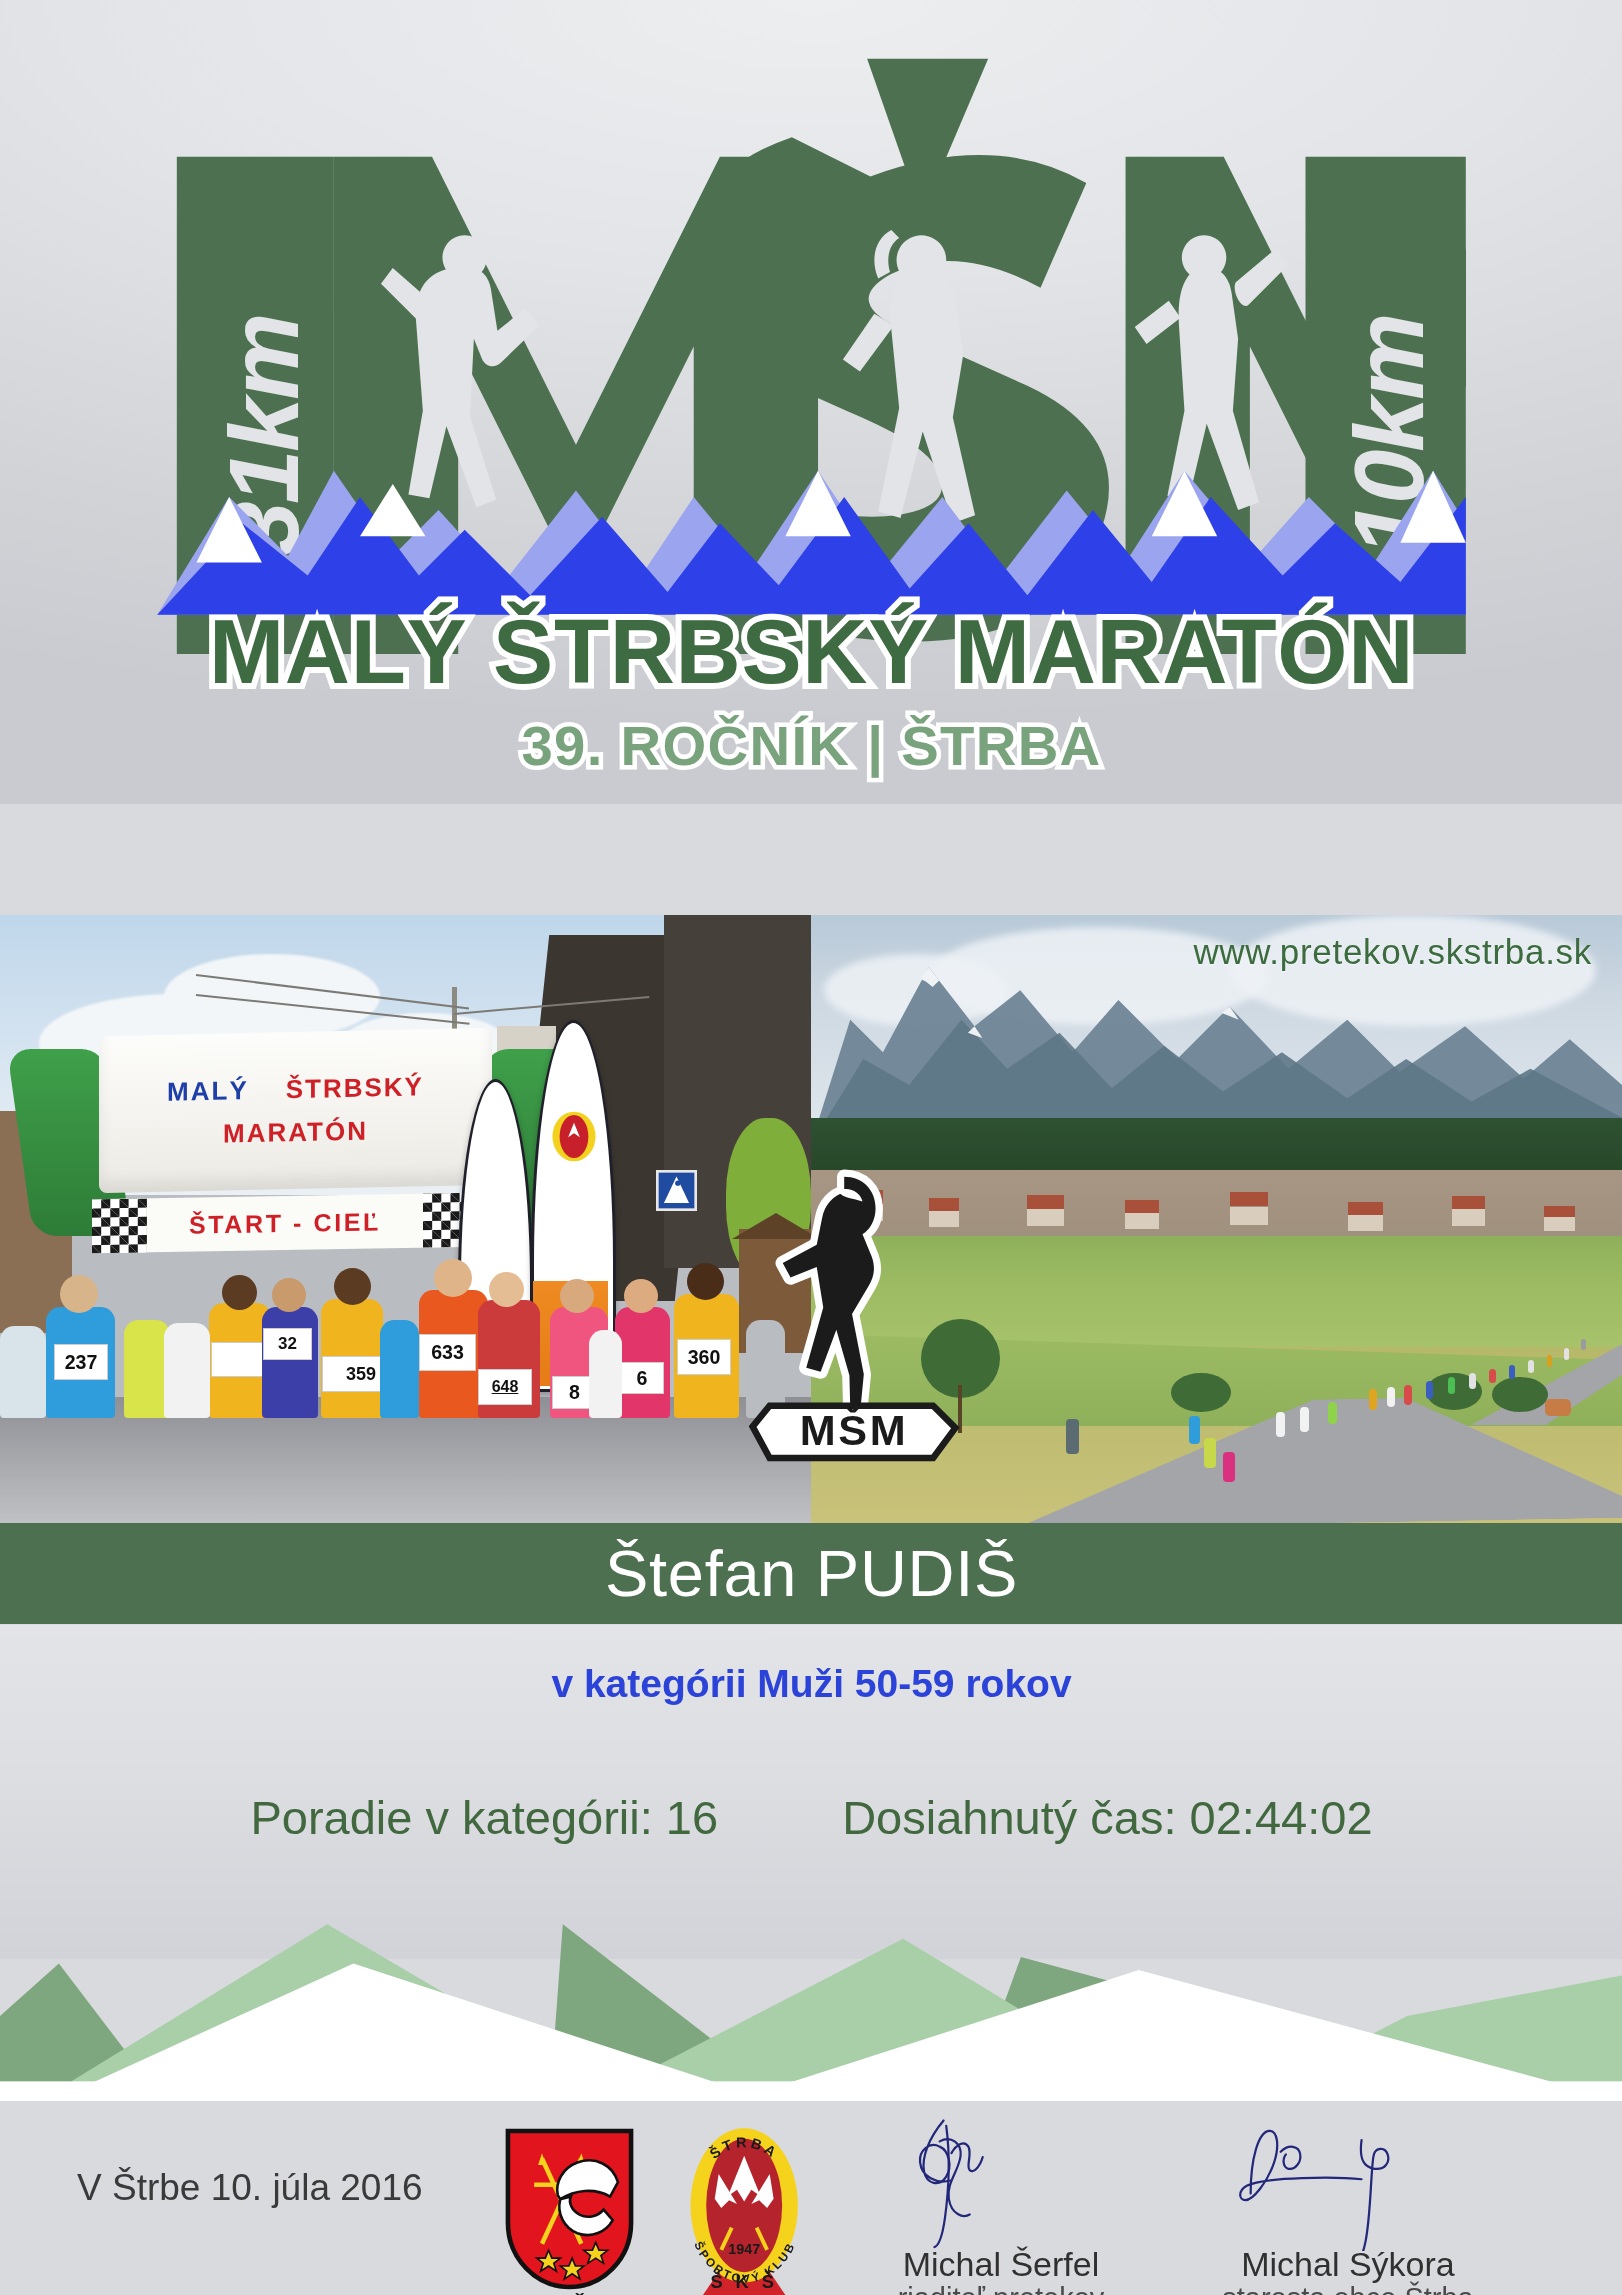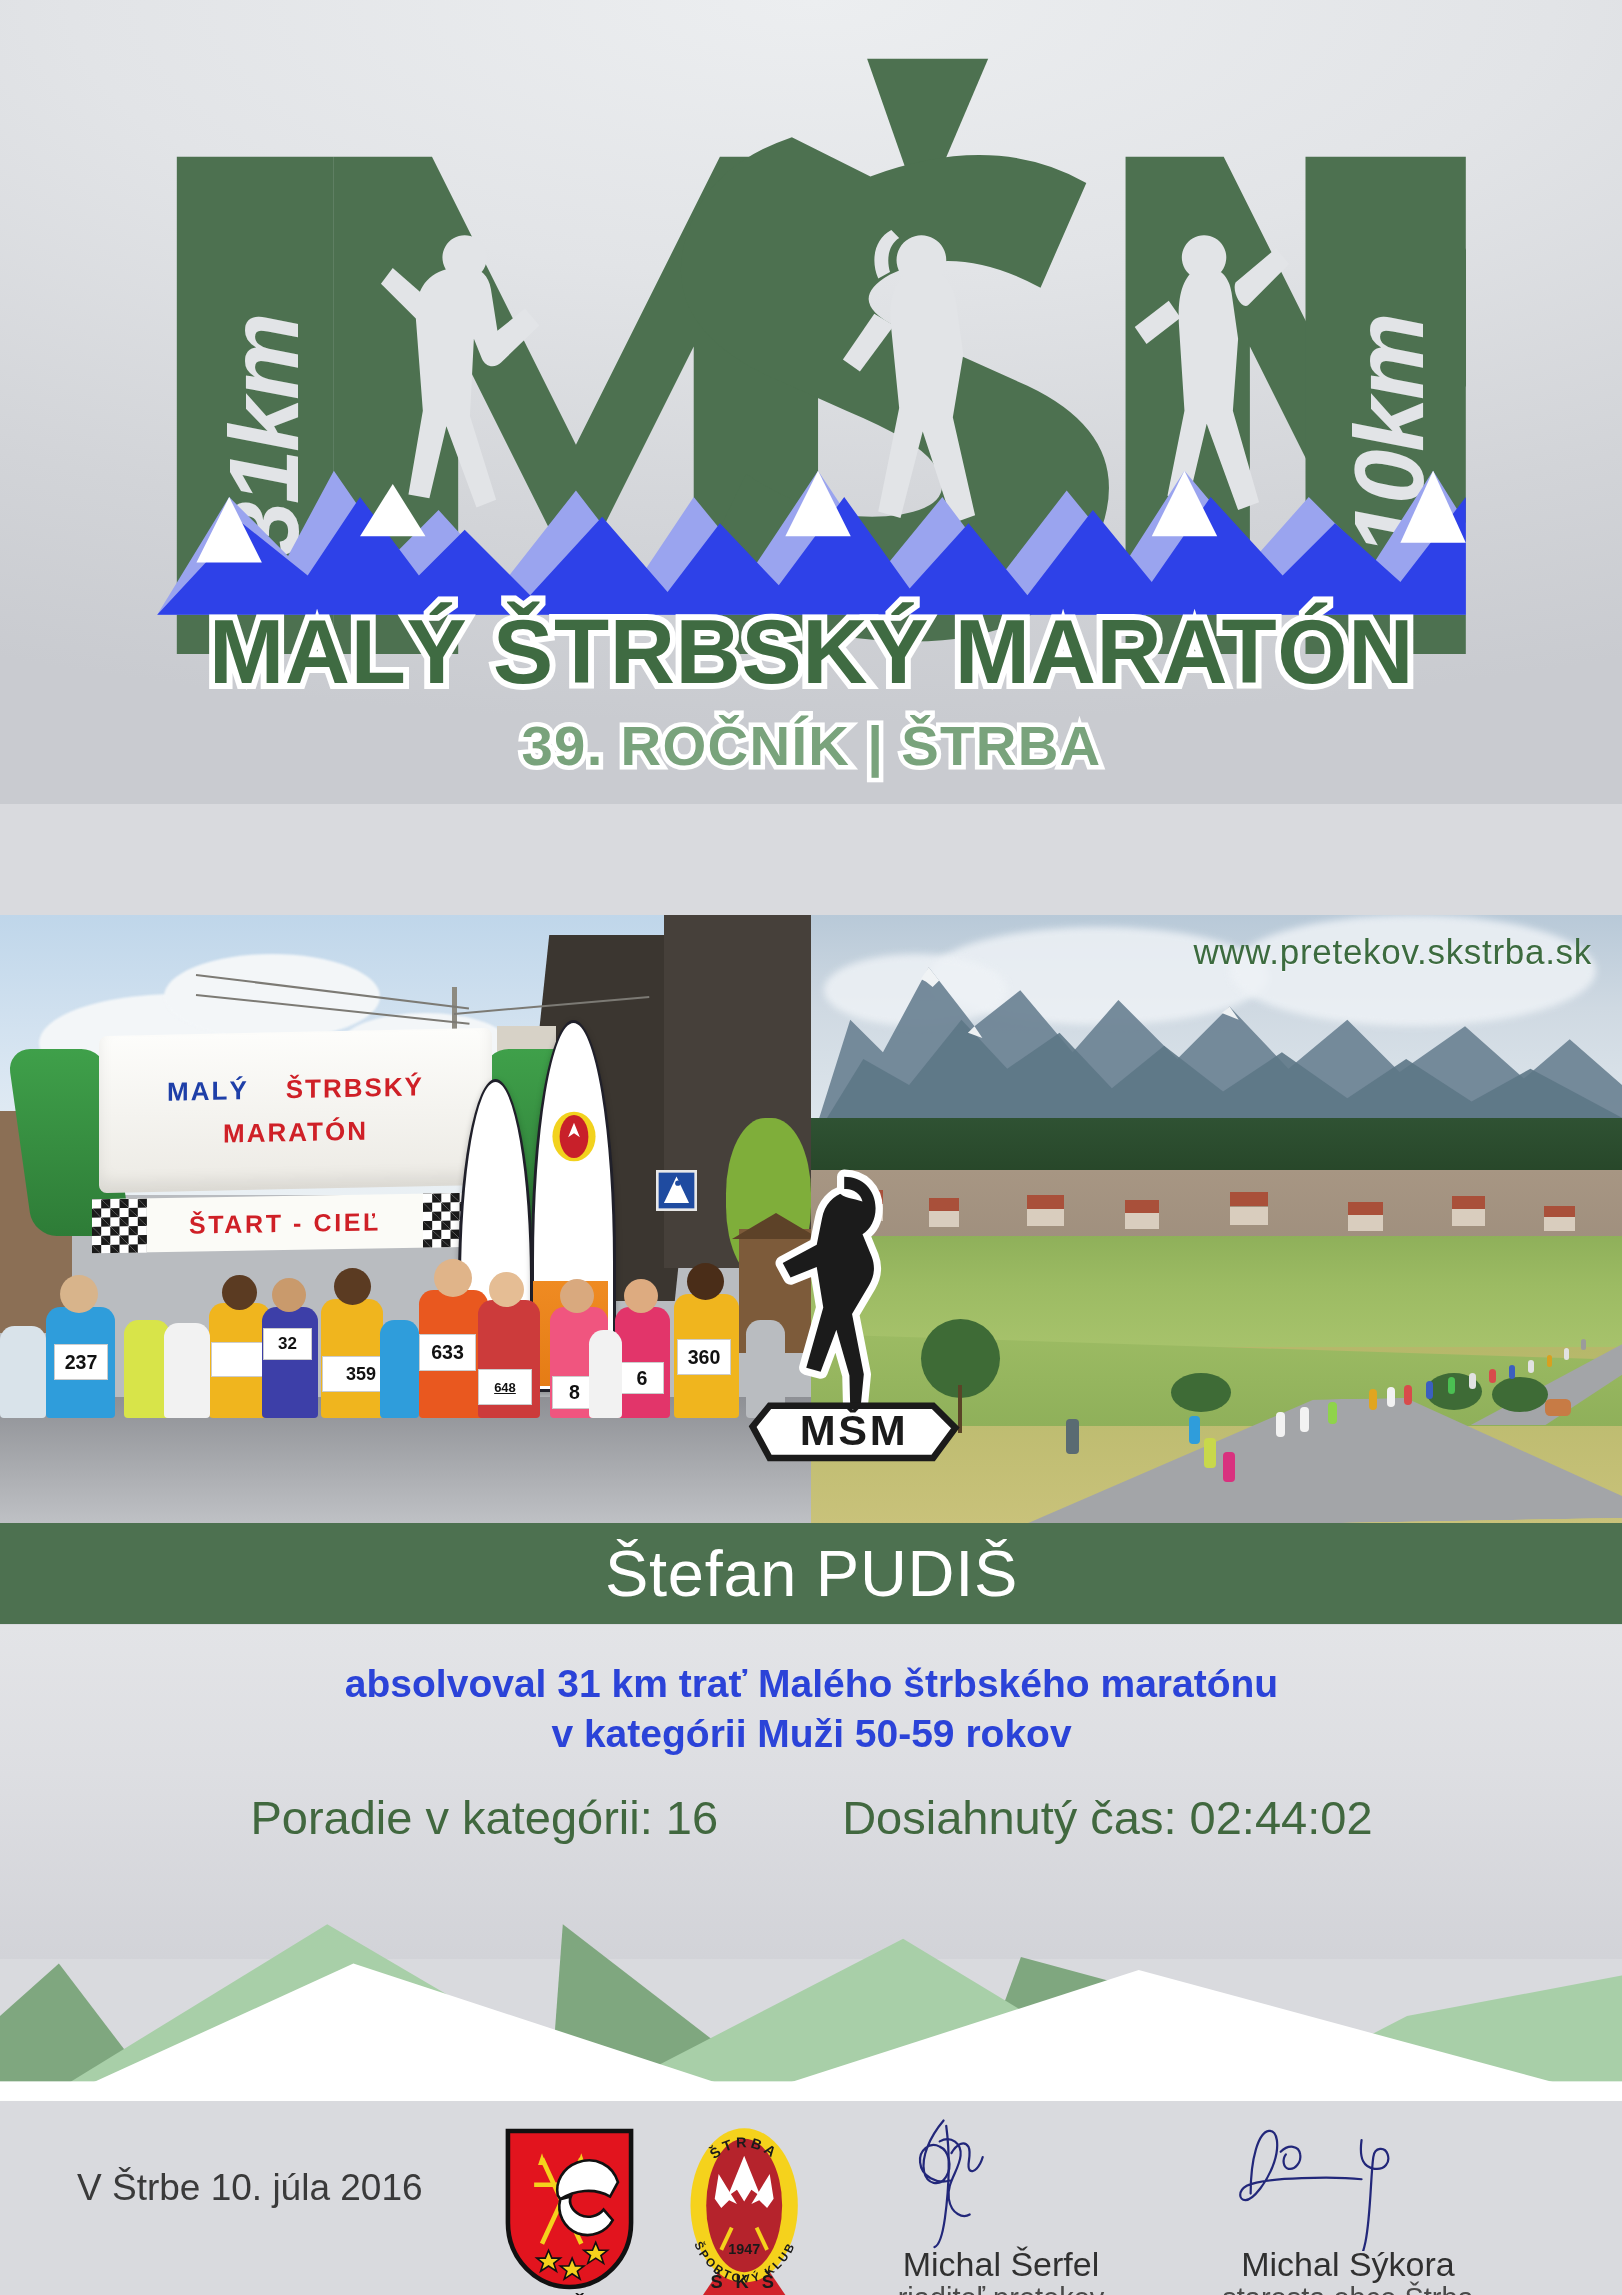--- a/index.html
+++ b/index.html
@@ -326,21 +326,21 @@
         <div class="runner" style="left:321px;width:62px;height:119px;background:#f0b51e;"></div>
         <div class="head" style="left:334px;bottom:calc(30% + 113px);width:37px;height:37px;background:#5b3b22;"></div>
         <div class="bib" style="left:322px;bottom:calc(30% + 26px);width:52px;height:34px;font-size:18px;padding-left:12px;">359</div>
 
         <div class="runner" style="left:419px;width:69px;height:128px;background:#e9581f;"></div>
         <div class="head" style="left:434px;bottom:calc(30% + 121px);width:38px;height:38px;background:#e0b489;"></div>
         <div class="bib" style="left:419px;bottom:calc(30% + 47px);width:55px;height:35px;font-size:19.6px;">633</div>
 
         <div class="runner" style="left:478px;width:62px;height:118px;background:#cc3b3b;"></div>
         <div class="head" style="left:489px;bottom:calc(30% + 111px);width:35px;height:35px;background:#e5bd94;"></div>
-        <div class="bib" style="left:478px;bottom:calc(30% + 13px);width:52px;height:34px;font-size:13px;text-decoration:underline;">648</div>
+        <div class="bib" style="left:478px;bottom:calc(30% + 13px);width:52px;height:34px;font-size:16px;text-decoration:underline;">648</div>
 
         <div class="runner" style="left:550px;width:58px;height:111px;background:#f0557f;"></div>
         <div class="head" style="left:560px;bottom:calc(30% + 105px);width:34px;height:34px;background:#d9a97e;"></div>
         <div class="bib" style="left:552px;bottom:calc(30% + 9.2px);width:43px;height:31px;font-size:19.6px;">8</div>
 
         <div class="runner" style="left:615px;width:55px;height:111px;background:#e2356a;"></div>
         <div class="head" style="left:624px;bottom:calc(30% + 105px);width:34px;height:34px;background:#ddab80;"></div>
         <div class="bib" style="left:620px;bottom:calc(30% + 23.6px);width:42px;height:30px;font-size:19.6px;">6</div>
 
         <div class="runner" style="left:674px;width:65px;height:124px;background:#f0b51e;"></div>
@@ -449,21 +449,20 @@
       </g>
     </svg>
   </div>
 
   <div class="name-band">
     <div class="name-text">Štefan PUDIŠ</div>
   </div>
 
   <div class="body-area">
     <div class="desc">
-      <div>absolvoval 31 km trať Malého štrbského maratónu</div>
       <div>v kategórii Muži 50-59 rokov</div>
     </div>
     <div class="results">
       <div>
         <span>Poradie v kategórii:</span>
         <span>16</span>
       </div>
       <div>
         <span>Dosiahnutý čas:</span>
         <span>02:44:02</span>

